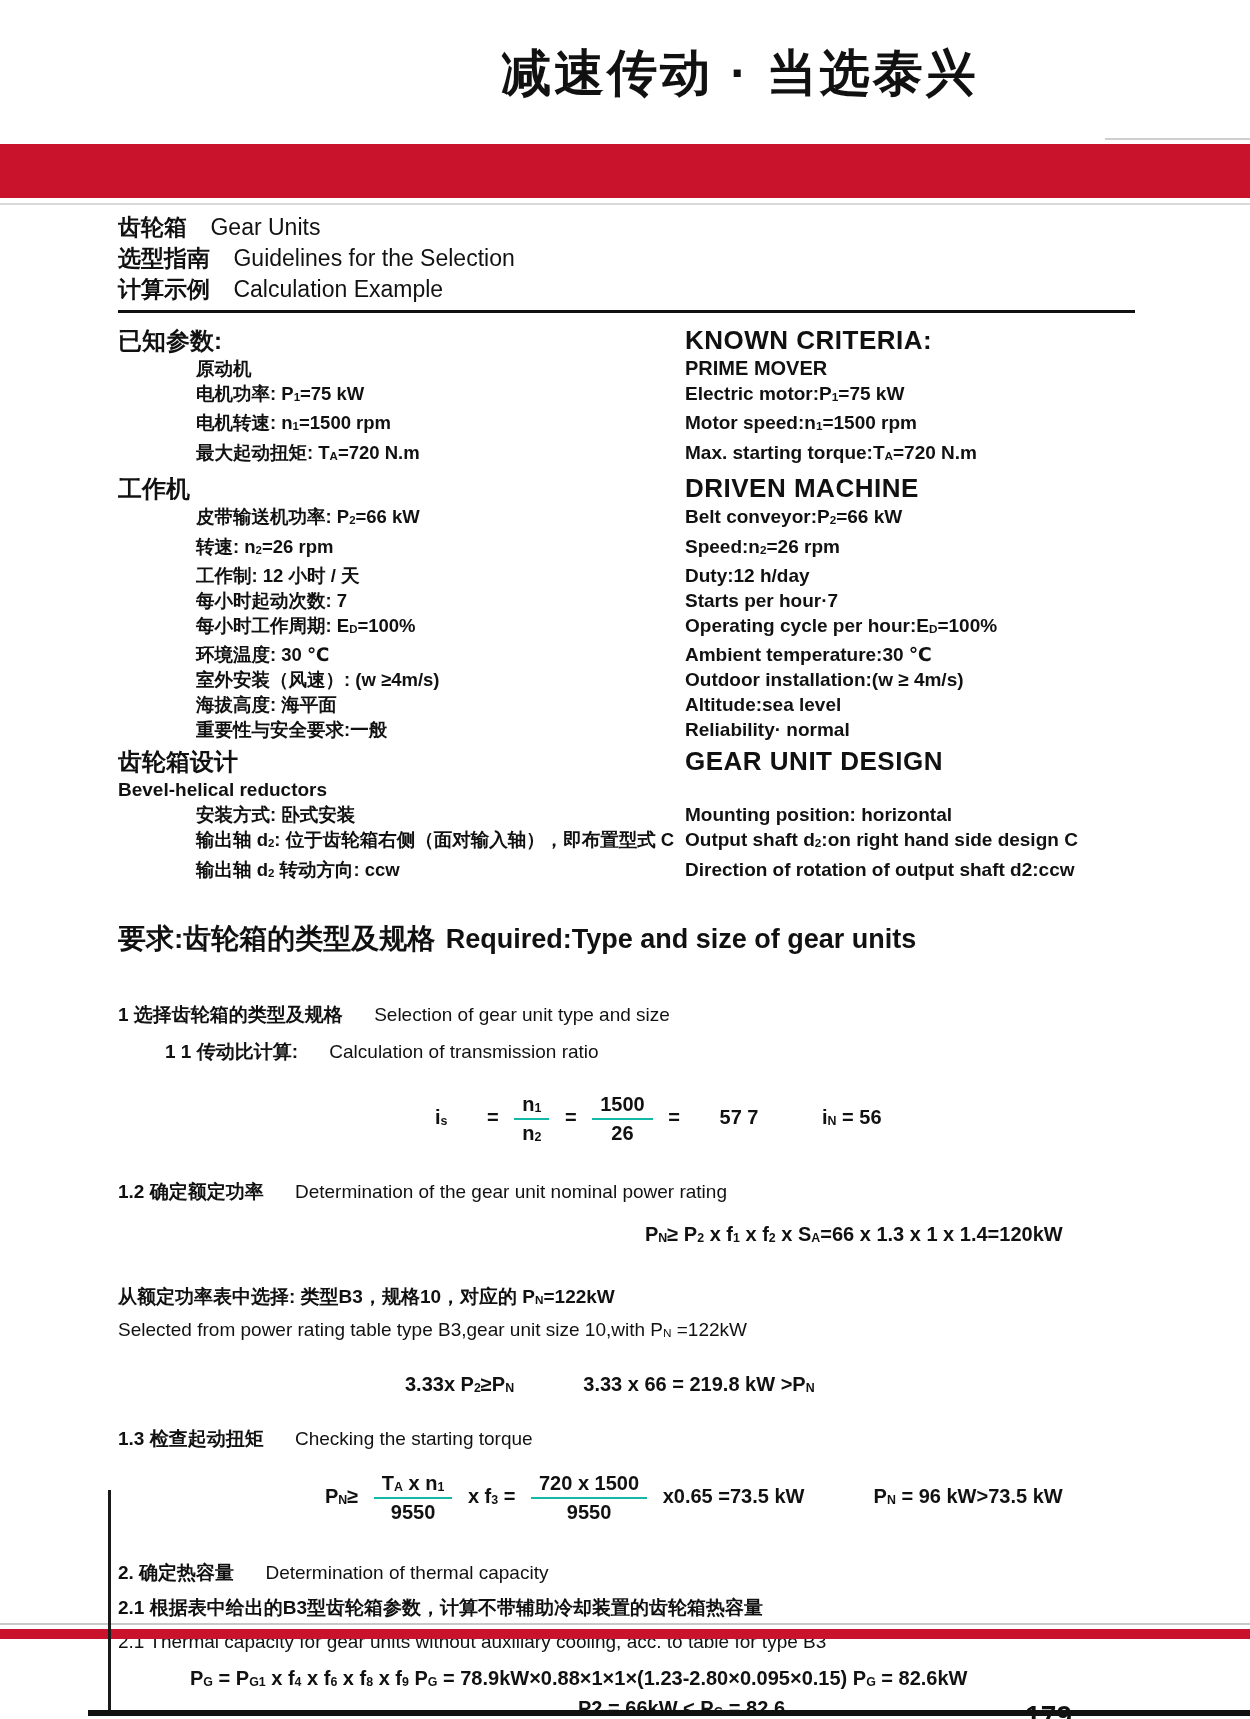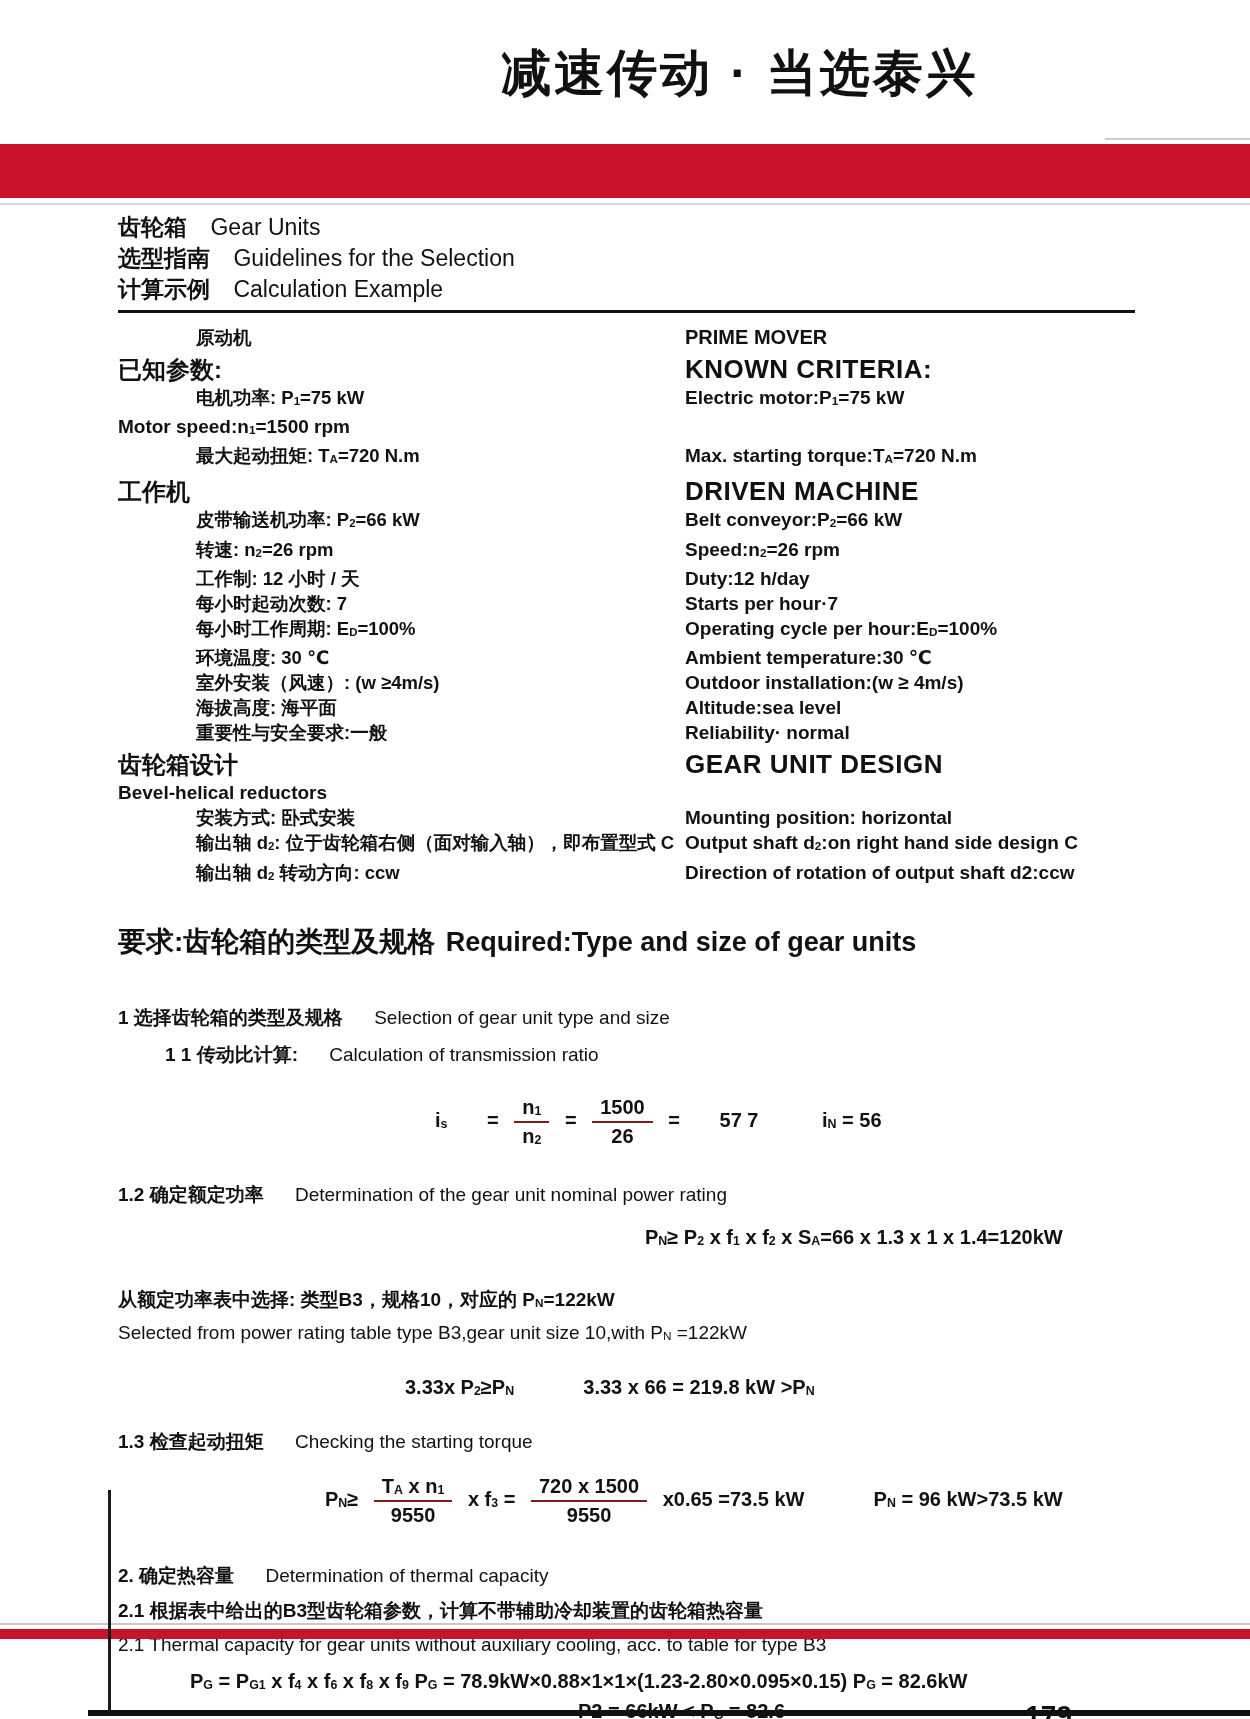--- a/index.html
+++ b/index.html
@@ -67,21 +67,21 @@
 
   
   .calc { margin:0 115px 0 118px; font-size:19px; }
   .line { white-space:nowrap; }
   .line .cn { font-weight:600; }
   .line .en { font-weight:400; margin-left:26px; }
   .plain { font-weight:400; }
 
   .formula { white-space:nowrap; font-size:20px; font-weight:600; }
   .frac { display:inline-block; vertical-align:middle; text-align:center; margin:0 10px; }
-  .frac .num { display:block; border-bottom:2px solid #7f1d1d; padding:0 8px 2px; }
+  .frac .num { display:block; border-bottom:2px solid #14b8a6; padding:0 8px 2px; }
   .frac .den { display:block; padding-top:2px; }
   .gap-lg { display:inline-block; width:58px; }
   .gap-md { display:inline-block; width:34px; }
 
   .mt-s1      { margin-top:44px; }
   .mt-s11     { margin-top:11px;margin-left:47px; }
   .f-ratio    { margin-top:28px; margin-left:317px; }
   .mt-s12     { margin-top:34px; }
   .f-power    { margin-top:18px; margin-left:527px; font-weight:600; }
   .mt-selcn   { margin-top:38px; }
@@ -122,33 +122,34 @@
     <span class="en">Guidelines for the Selection</span>
   </div>
   <div class="title-row">
     <span class="cn">计算示例</span>
     <span class="en">Calculation Example</span>
   </div>
 </div>
 <div class="title-rule"></div>
 
 <div class="ctable">
+  <div class="crow h">
+    <div class="cl">已知参数:</div>
+    <div class="cr">KNOWN CRITERIA:</div>
+  </div>
   <div class="crow s">
     <div class="cl">原动机</div>
     <div class="cr">PRIME MOVER</div>
   </div>
-  <div class="crow h">
-    <div class="cl">已知参数:</div>
-    <div class="cr">KNOWN CRITERIA:</div>
-  </div>
   <div class="crow i">
     <div class="cl">电机功率: P<sub>1</sub>=75 kW</div>
     <div class="cr">Electric motor:P<sub>1</sub>=75 kW</div>
   </div>
   <div class="crow i">
+    <div class="cl">电机转速:  n<sub>1</sub>=1500 rpm</div>
     <div class="cr">Motor speed:n<sub>1</sub>=1500 rpm</div>
   </div>
   <div class="crow i">
     <div class="cl">最大起动扭矩:  T<sub>A</sub>=720 N.m</div>
     <div class="cr">Max. starting torque:T<sub>A</sub>=720 N.m</div>
   </div>
   <div class="crow h">
     <div class="cl">工作机</div>
     <div class="cr">DRIVEN MACHINE</div>
   </div>

